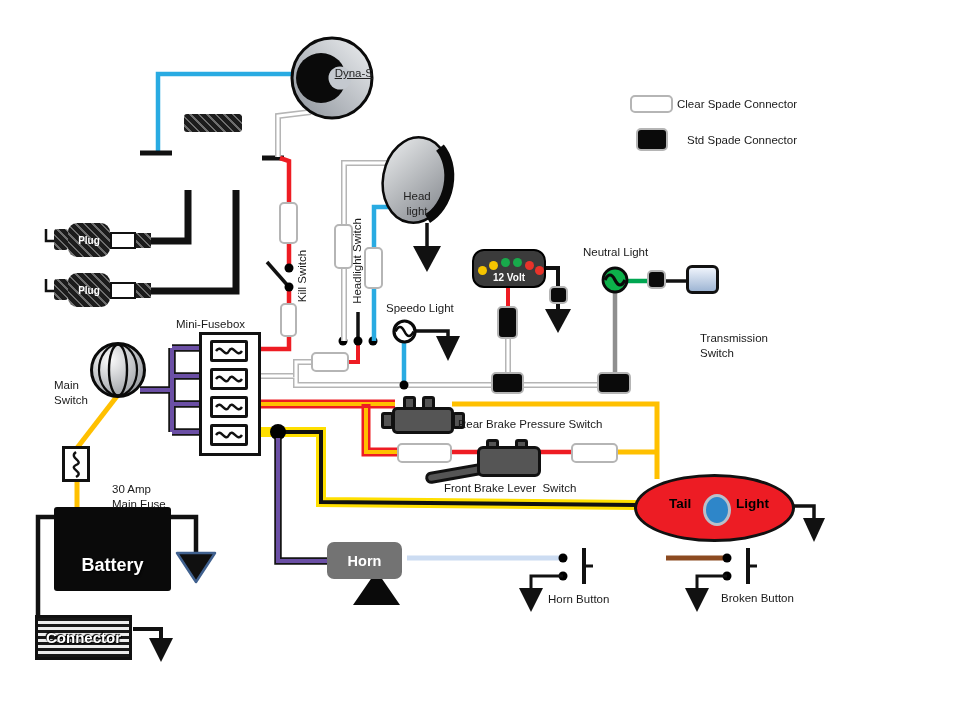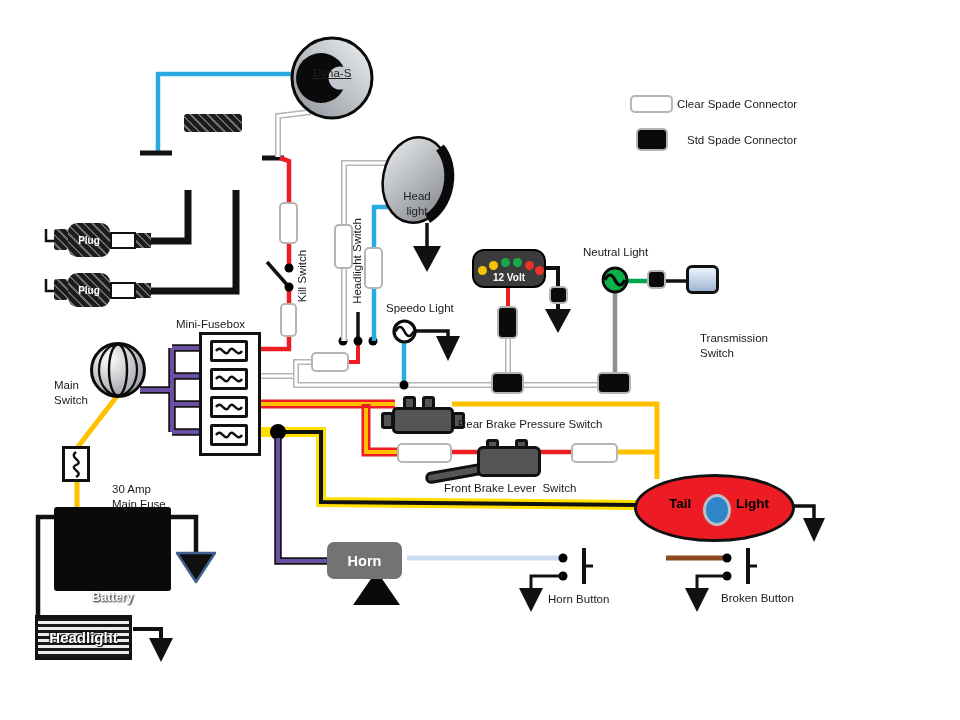--- a/index.html
+++ b/index.html
@@ -269,24 +269,24 @@
         </svg></div>
   </div>
 
   <div class="comp flexc" style="left:62px;top:446px;width:28px;height:36px;background:#fff;border:3.5px solid #111;">
     <svg width="21" height="29" viewBox="0 0 21 29">
         <path d="M10,2 C2,8 19,11 10,15 C2,19 19,22 10,27" fill="none" stroke="#111" stroke-width="2.4"></path>
       </svg>
   </div>
 
   <div class="comp" style="left:54px;top:507px;width:117px;height:84px;background:#0a0a0a;border-radius:3px;"></div>
-  <div class="lbl wlabel" style="left:54px;top:558px;width:117px;text-align:center;font-size:12px;margin-top:32px;">Battery</div>
+  <div class="lbl wlabel" style="left:54px;top:558px;width:117px;text-align:center;font-size:18px;">Battery</div>
 
   <div class="comp flexc" style="left:35px;top:615px;width:97px;height:45px;border:3px solid #111;background:repeating-linear-gradient(180deg,#181818 0 3px,#ececec 3px 6px);">
-    <span class="wlabel" style="font-size:15px;text-shadow:1px 1px 1px #000,-1px -1px 1px #000;">Headlight</span>
+    <span class="wlabel" style="font-size:15px;text-shadow:1px 1px 1px #000,-1px -1px 1px #000;">Connector</span>
   </div>
 
   <div class="comp flexc" style="left:327px;top:542px;width:75px;height:37px;background:#737373;border-radius:7px;">
     <span class="wlabel" style="font-size:14.5px;text-shadow:none;">Horn</span>
   </div>
   <div class="comp" style="left:353px;top:579px;width:47px;height:26px;background:#0a0a0a;clip-path:polygon(38% 0,62% 0,100% 100%,0 100%);"></div>
 
   <div class="comp" style="left:472px;top:249px;width:74px;height:39px;background:#3b3b3b;border:2px solid #000;border-radius:12px;">
     <div style="position:absolute;left:4px;top:15px;width:9px;height:9px;border-radius:50%;background:#f5c400;"></div>
     <div style="position:absolute;left:15px;top:10px;width:9px;height:9px;border-radius:50%;background:#f5c400;"></div>
@@ -327,21 +327,21 @@
   <div class="conn std" style="left:491px;top:372px;width:33px;height:22px;"></div>
   <div class="conn std" style="left:549px;top:286px;width:19px;height:18px;"></div>
   <div class="conn std" style="left:647px;top:270px;width:19px;height:19px;"></div>
   <div class="conn std" style="left:597px;top:372px;width:34px;height:22px;"></div>
 
   <div class="conn clear" style="left:630px;top:95px;width:43px;height:18px;"></div>
   <div class="lbl" style="left:677px;top:97px;">Clear Spade Connector</div>
   <div class="conn std" style="left:636px;top:128px;width:32px;height:23px;"></div>
   <div class="lbl" style="left:687px;top:133px;">Std Spade Connector</div>
 
-  <div class="lbl" style="left:313px;top:66px;width:60px;text-align:left;color:#1f1f1f;text-decoration:underline;">Dyna-S</div>
+  <div class="lbl" style="left:313px;top:66px;width:60px;text-align:right;color:#1f1f1f;text-decoration:underline;">Dyna-S</div>
   <div class="lbl vlabel" style="left:248px;top:268px;width:110px;height:16px;">Kill Switch</div>
   <div class="lbl vlabel" style="left:298px;top:253px;width:120px;height:16px;">Headlight Switch</div>
   <div class="lbl" style="left:394px;top:159px;width:46px;text-align:center;color:#222;">
     <div>Head</div><div>light</div>
   </div>
   <div class="lbl" style="left:386px;top:301px;">Speedo Light</div>
   <div class="lbl" style="left:583px;top:245px;">Neutral Light</div>
   <div class="lbl" style="left:700px;top:301px;">
     <div>Transmission</div><div>Switch</div>
   </div>

